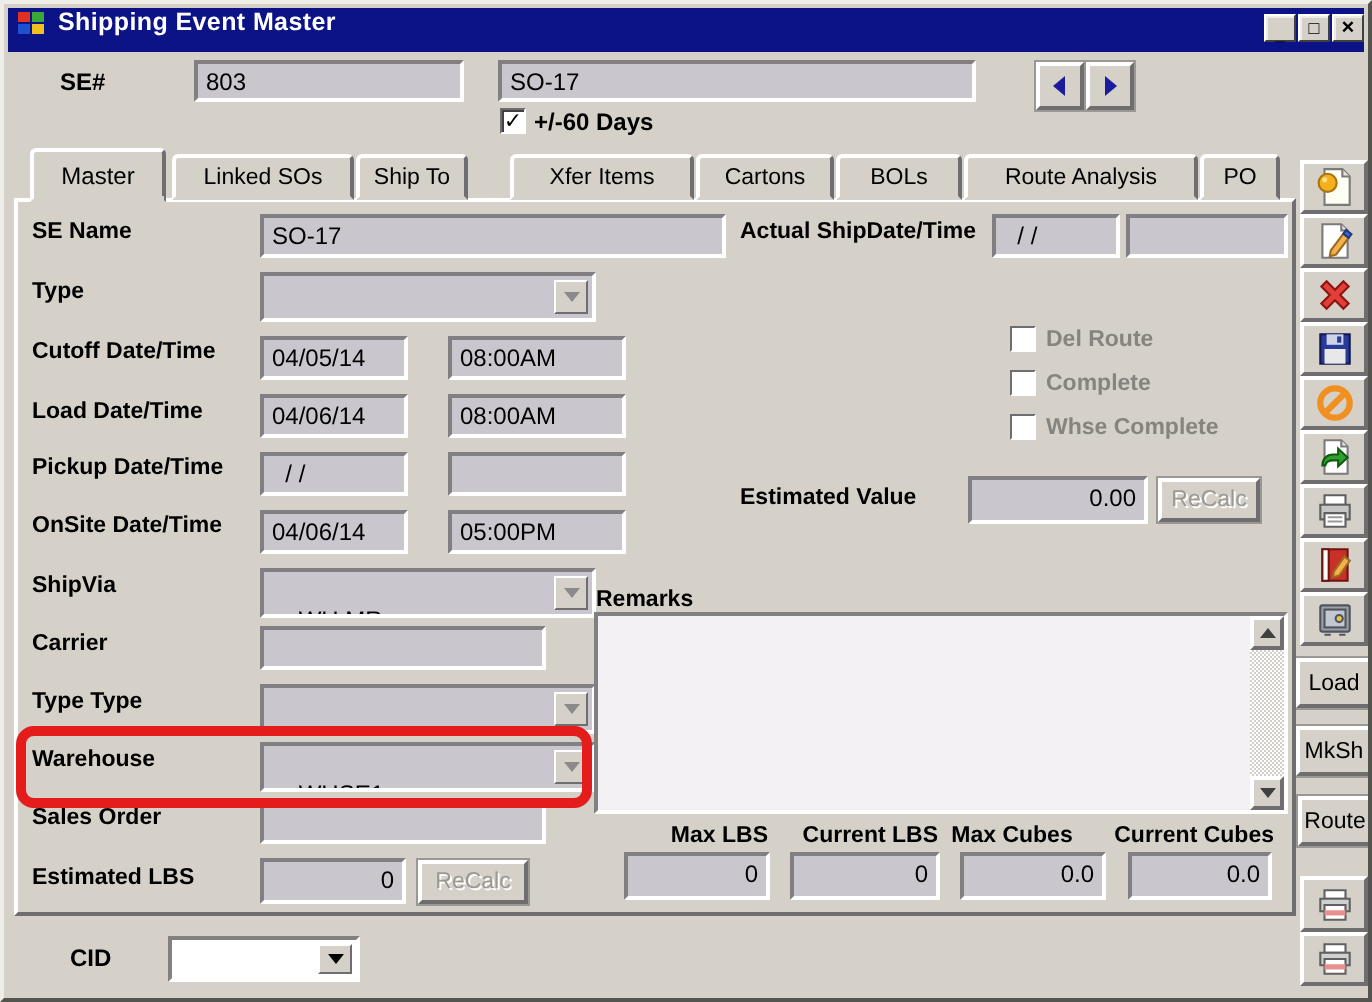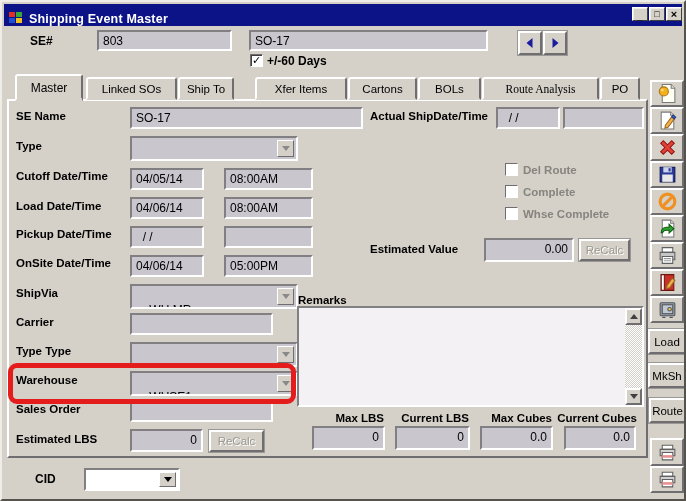--- a/index.html
+++ b/index.html
@@ -11,21 +11,21 @@
     background:#d5d1c9;
     border:2px solid; border-color:#efede8 #55534e #55534e #efede8;
     outline:1px solid #6e6c66;
     overflow:hidden;
   }
   .abs { position:absolute; }
 
   
   .titlebar {
     position:absolute; left:2px; top:2px; right:2px; height:22px;
-    background:#0b1386; display:flex; align-items:flex-end; padding:0 4px;
+    background:#0b1386; display:flex; align-items:flex-start; padding:0 4px;
   }
   .title-text { color:#fff; font-weight:bold; font-size:12.5px; margin-left:5px; letter-spacing:.2px; }
   .winbtn {
     position:absolute; top:5px; width:16px; height:14px;
     background:#d5d1c9; border:1px solid; border-color:#fff #404040 #404040 #fff;
     box-shadow:inset 1px 1px 0 #efede8;
     font:bold 9px "Liberation Sans",sans-serif; color:#000;
     display:flex; align-items:center; justify-content:center; line-height:1;
   }
   .winbtn.min span { transform:translateY(3px); }
@@ -164,21 +164,21 @@
       <span>✓</span>
     </div>
   <div class="abs lbl" style="left:265px; top:52px; font-size:12px;">+/-60 Days</div>
 
   <div class="tab active" style="left:13px;  width:68px;">Master</div>
   <div class="tab" style="left:84px;  width:91px;">Linked SOs</div>
   <div class="tab" style="left:176px; width:56px;">Ship To</div>
   <div class="tab" style="left:253px; width:92px;">Xfer Items</div>
   <div class="tab" style="left:346px; width:69px;">Cartons</div>
   <div class="tab" style="left:416px; width:63px;">BOLs</div>
-  <div class="tab" style="left:480px; width:117px;font-family:Liberation Serif, serif;">Route Analysis</div>
+  <div class="tab" style="left:480px; width:117px;">Route Analysis</div>
   <div class="tab" style="left:598px; width:40px;">PO</div>
 
   <div class="panel"></div>
 
   <div class="abs" style="left:16px; top:96px; width:64px; height:4px; background:#d5d1c9; z-index:5;"></div>
 
   <div class="abs lbl" style="left:14px; top:108px; z-index:3;">SE Name</div>
   <div class="abs sunken" style="left:128px; top:105px; width:233px; height:22px; z-index:3;">SO-17</div>
 
   <div class="abs lbl" style="left:14px; top:138px; z-index:3;">Type</div>
@@ -255,21 +255,21 @@
           <div class="tri-up-sm"></div>
         </div>
       <div class="scrollbtn" style="bottom:0;">
           <div class="tri-dn-sm"></div>
         </div>
     </div>
   </div>
 
   <div class="abs lbl right" style="left:290px; top:410px; width:92px; z-index:3;">Max LBS</div>
   <div class="abs lbl right" style="left:373px; top:410px; width:94px; z-index:3;">Current LBS</div>
-  <div class="abs lbl right" style="left:458px; top:410px; width:92px; z-index:3;">Max Cubes</div>
+  <div class="abs lbl right" style="left:458px; top:410px; width:92px; z-index:3;text-align:center;">Max Cubes</div>
   <div class="abs lbl right" style="left:540px; top:410px; width:95px; z-index:3;">Current Cubes</div>
   <div class="abs sunken right" style="left:310px; top:424px; width:73px; height:24px; z-index:3;">0</div>
   <div class="abs sunken right" style="left:393px; top:424px; width:75px; height:24px; z-index:3;">0</div>
   <div class="abs sunken right" style="left:478px; top:424px; width:73px; height:24px; z-index:3;">0.0</div>
   <div class="abs sunken right" style="left:562px; top:424px; width:72px; height:24px; z-index:3;">0.0</div>
 
   <div class="abs lbl" style="left:33px; top:470px; font-size:12px;">CID</div>
   <div class="abs sunken drop" style="left:82px; top:466px; width:96px; height:23px; background:#fff;">
     <span>KTDEMO</span>
     <div class="droparrow"><div class="tri-down black"></div></div>

